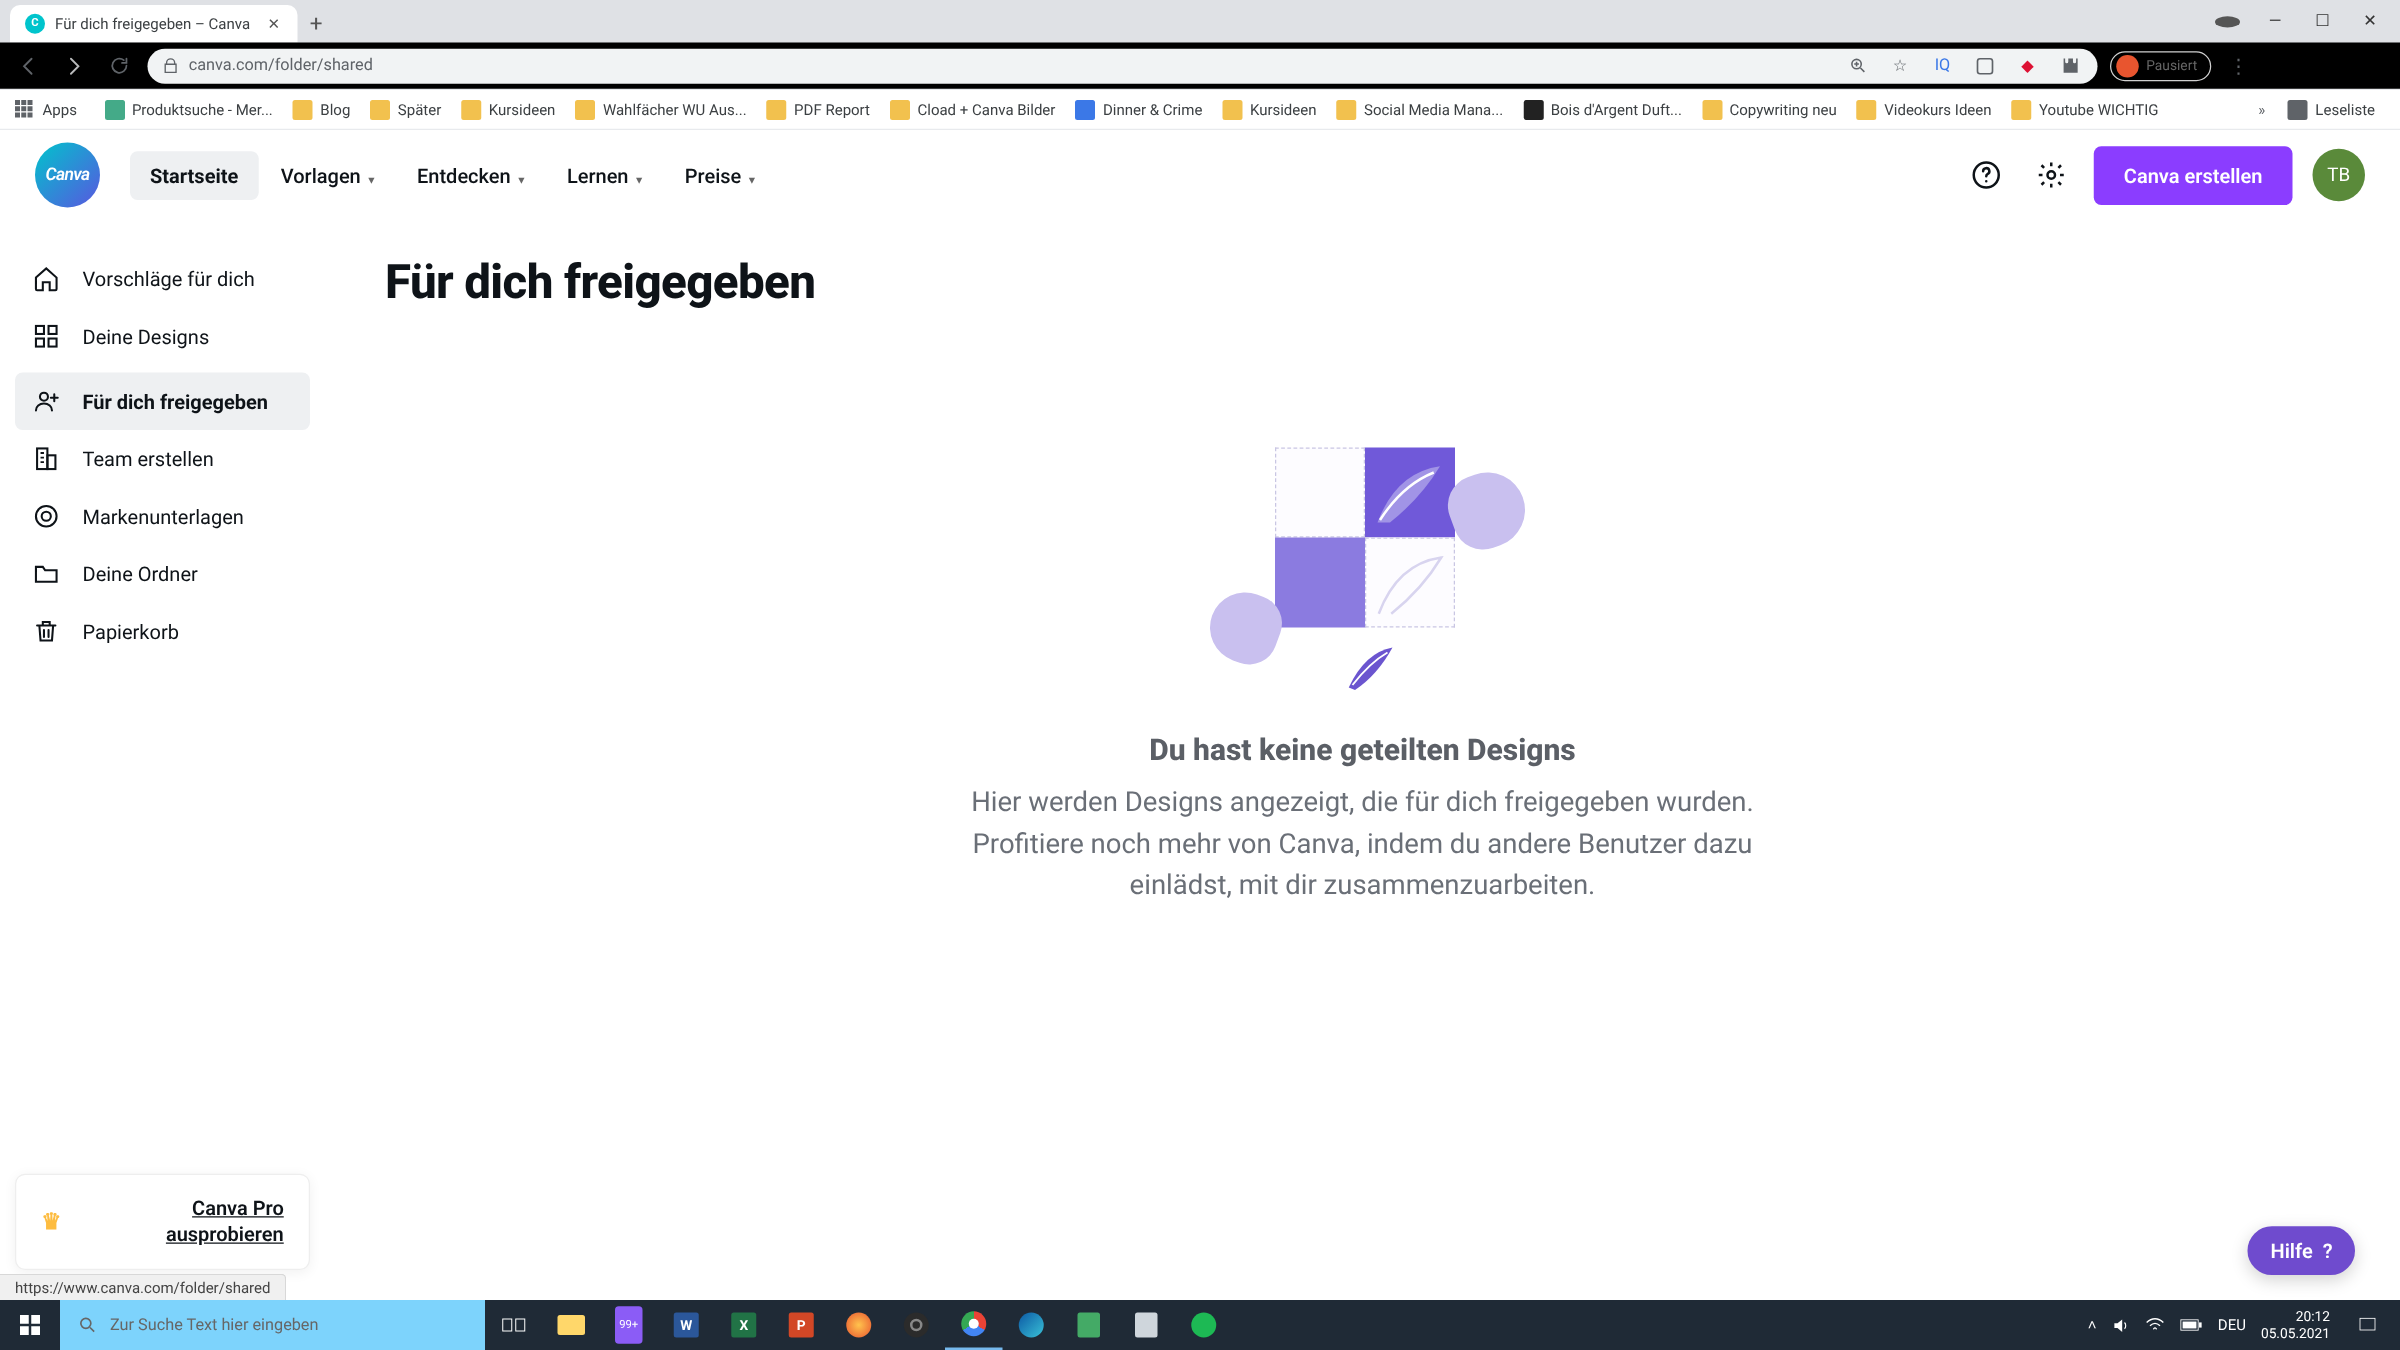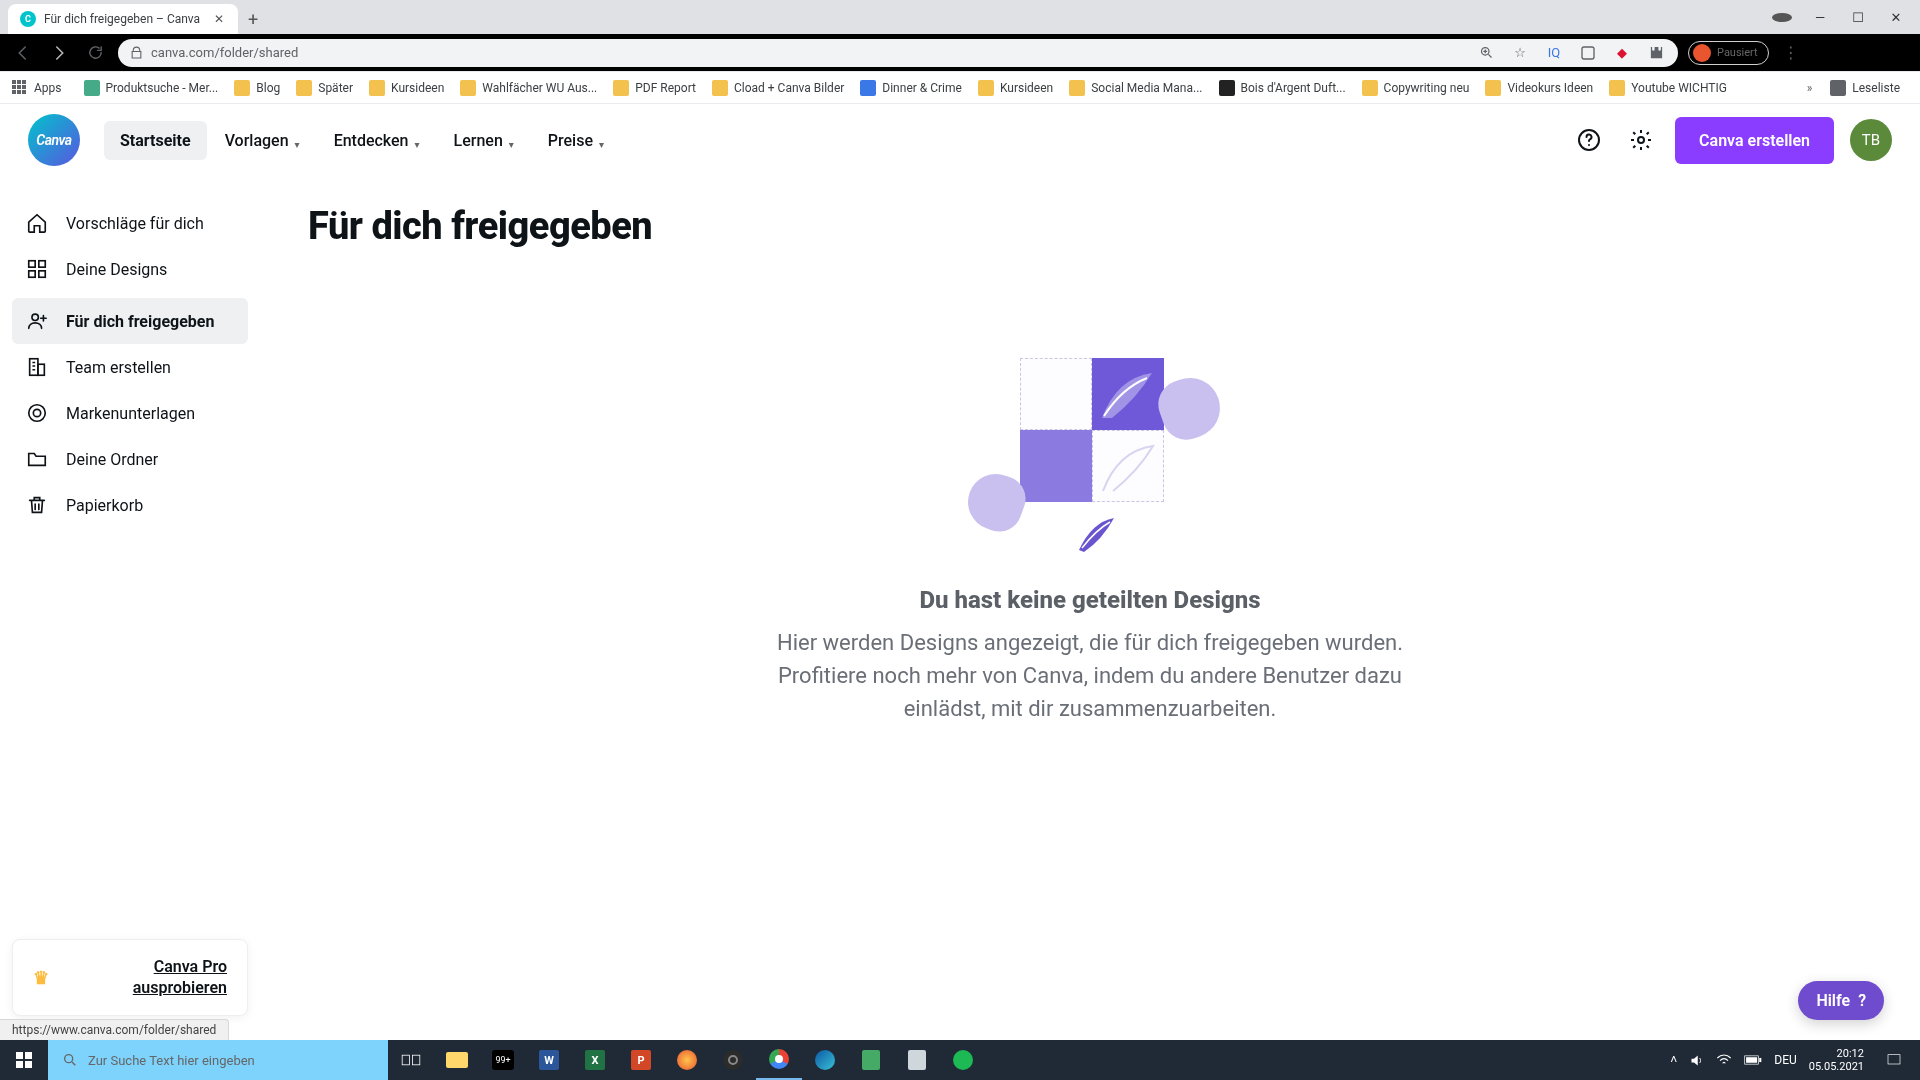--- a/index.html
+++ b/index.html
@@ -419,21 +419,21 @@
     <div class="tb">
         <svg width="20" height="16" viewBox="0 0 24 20">
           <rect x="1" y="4" width="9" height="12" stroke="#fff" fill="none"></rect>
           <rect x="14" y="4" width="9" height="12" stroke="#fff" fill="none"></rect>
         </svg>
       </div>
     <div class="tb">
         <span style="background:#ffd76a;width:22px;height:16px;border-radius:2px;display:block"></span>
       </div>
     <div class="tb">
-        <span style="background:#000000;width:22px;height:20px;border-radius:3px;display:flex;align-items:center;justify-content:center;color:#fff;font-size:9px">99+</span>
+        <span style="background:#8b5cf6;width:22px;height:30px;border-radius:3px;display:flex;align-items:center;justify-content:center;color:#fff;font-size:9px">99+</span>
       </div>
     <div class="tb">
         <span style="background:#2b579a;color:#fff;width:20px;height:20px;display:flex;align-items:center;justify-content:center;font-size:11px;font-weight:bold;border-radius:2px">W</span>
       </div>
     <div class="tb">
         <span style="background:#217346;color:#fff;width:20px;height:20px;display:flex;align-items:center;justify-content:center;font-size:11px;font-weight:bold;border-radius:2px">X</span>
       </div>
     <div class="tb">
         <span style="background:#d24726;color:#fff;width:20px;height:20px;display:flex;align-items:center;justify-content:center;font-size:11px;font-weight:bold;border-radius:2px">P</span>
       </div>

